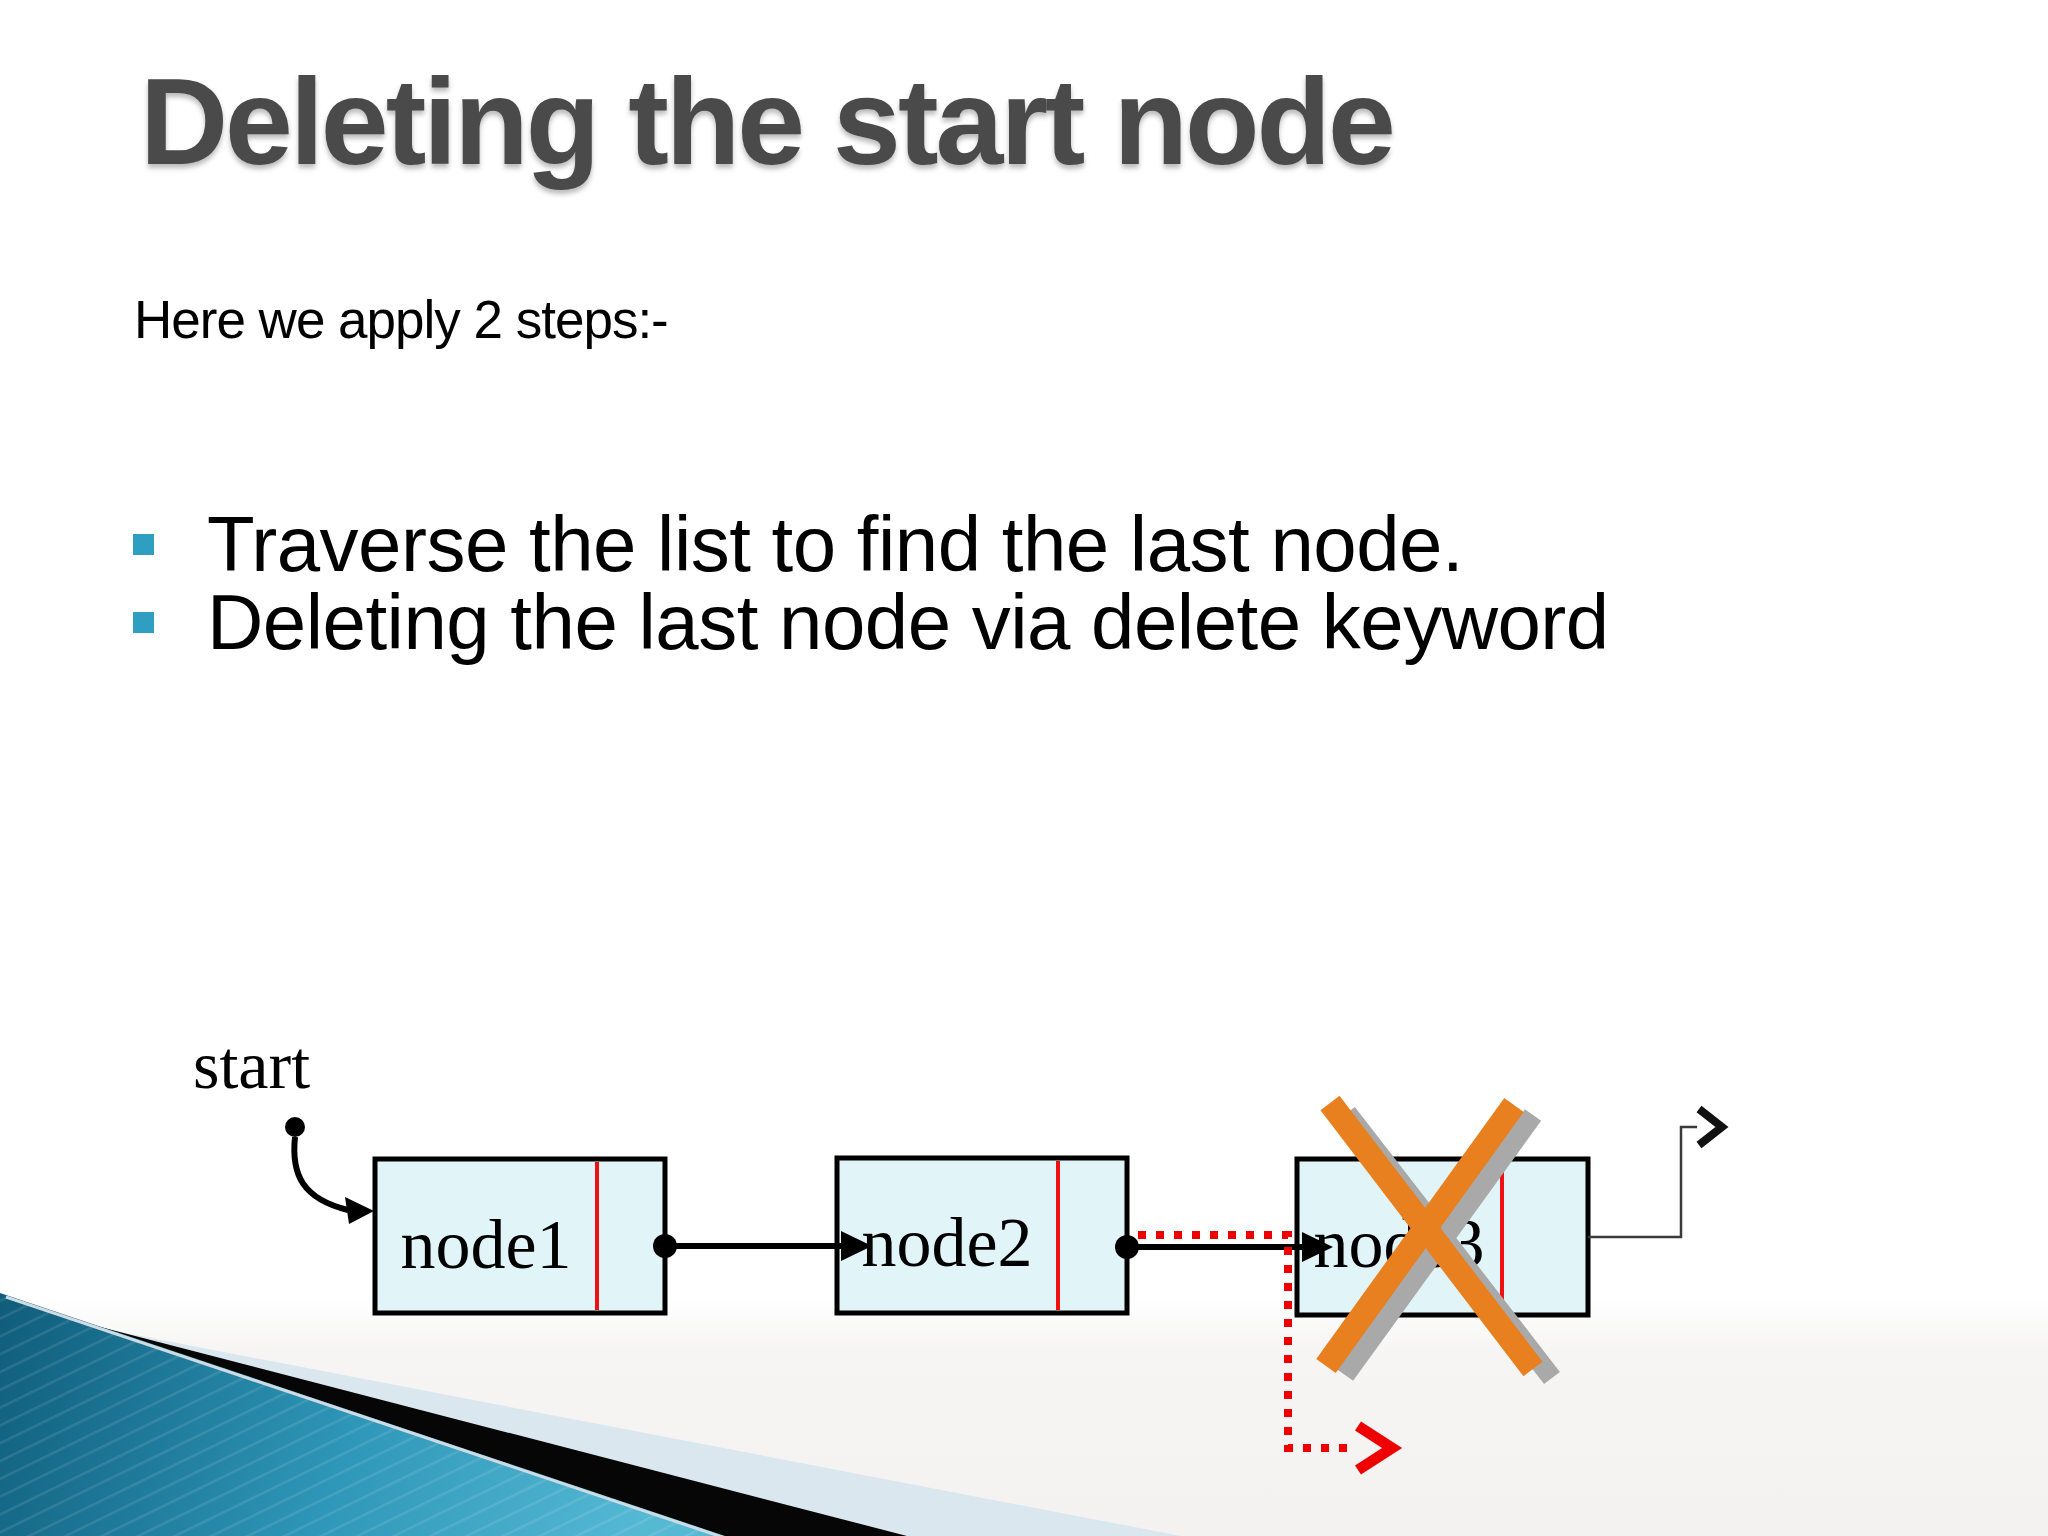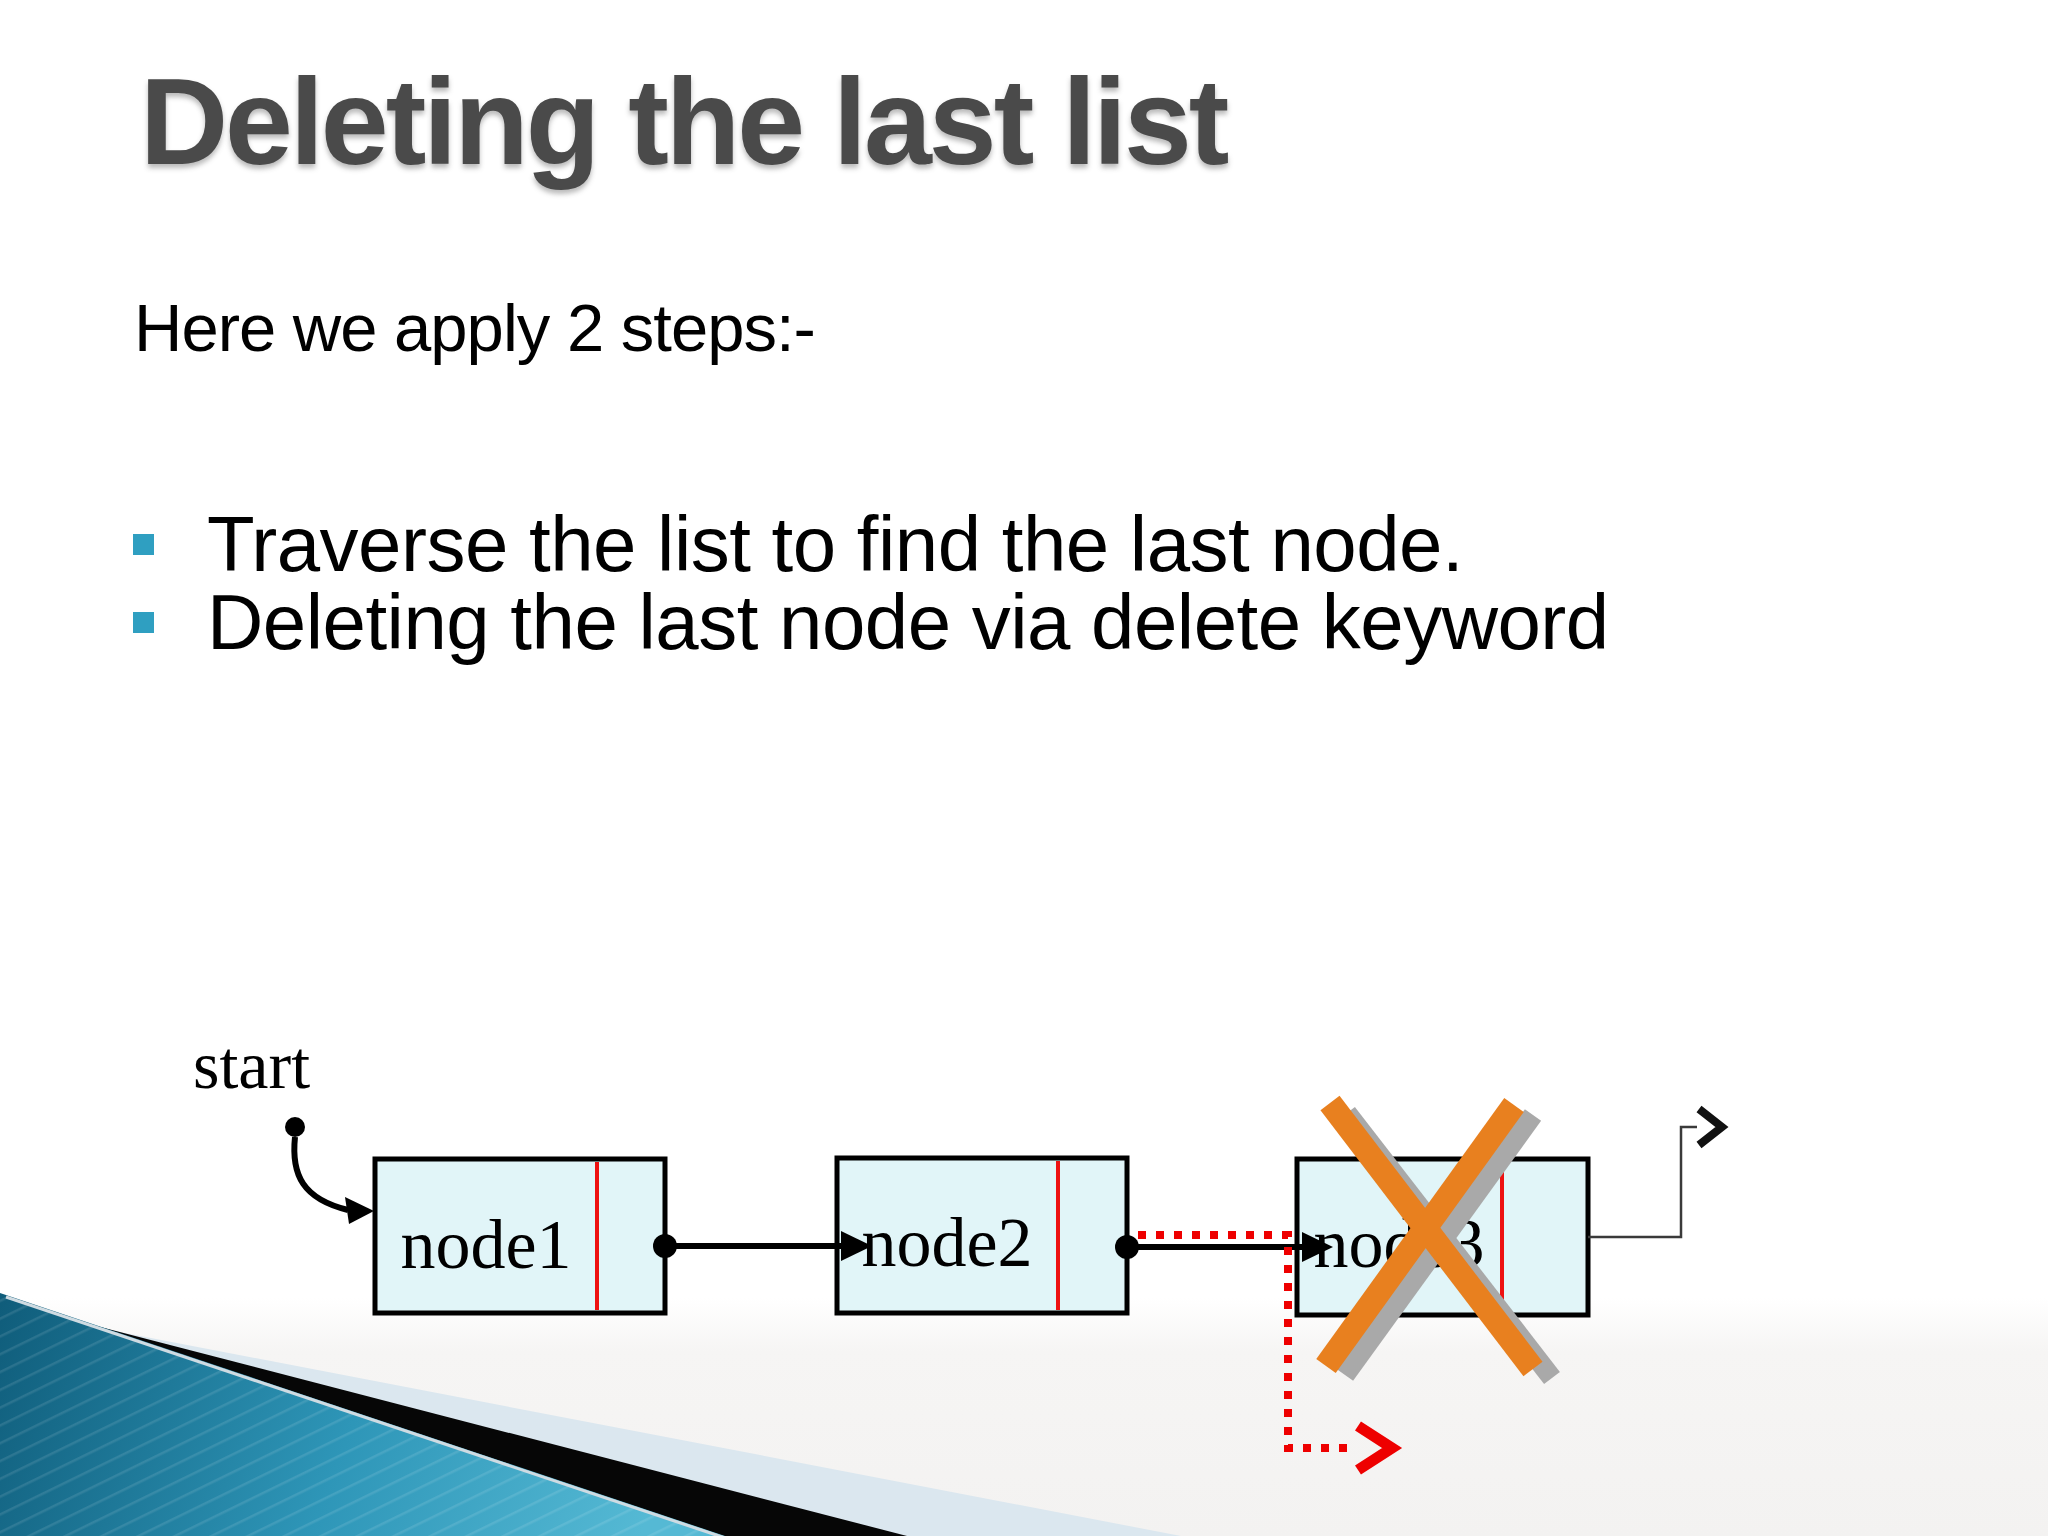--- a/index.html
+++ b/index.html
@@ -9,21 +9,21 @@
     background:linear-gradient(to bottom,#ffffff 0%,#ffffff 84.5%,#f6f5f4 88%,#f3f2f1 100%);
   }
   .title{
     position:absolute;left:140px;top:58px;margin:0;
     font-size:122px;font-weight:700;letter-spacing:-3px;color:#4a4a4a;
     text-shadow:0 4px 5px rgba(60,60,60,0.35);
     white-space:nowrap;line-height:1.05;
   }
   .intro{
     position:absolute;left:134px;top:291px;margin:0;
-    font-size:67px;color:#000;letter-spacing:-1px;white-space:nowrap;line-height:1.1;
+    font-size:53px;color:#000;letter-spacing:-1px;white-space:nowrap;line-height:1.1;
   }
   .bullets{
     position:absolute;left:133px;top:505px;margin:0;padding:0;list-style:none;
   }
   .bullets li{
     display:flex;align-items:flex-start;
     font-size:78px;color:#000;line-height:1.0;white-space:nowrap;letter-spacing:-0.5px;
   }
   .bullets li + li{}
   .sq{
@@ -41,21 +41,21 @@
   .dotted{stroke-width:8;stroke-dasharray:8 10;fill:none;}
   .dotted-head{stroke-width:11;fill:none;}
   .cross-stroke{stroke-width:24;fill:none;}
   .cross-shadow{stroke-width:20;fill:none;}
 </style>
 </head>
 <body>
 
 <div class="slide">
 
-  <h1 class="title">Deleting the last list</h1>
+  <h1 class="title">Deleting the start node</h1>
 
   <p class="intro">Here we apply 2 steps:-</p>
 
   <ul class="bullets">
     <li>
       <span class="sq"></span>
       <span>Traverse the list to find the last node.</span>
     </li>
     <li>
       <span class="sq"></span>

